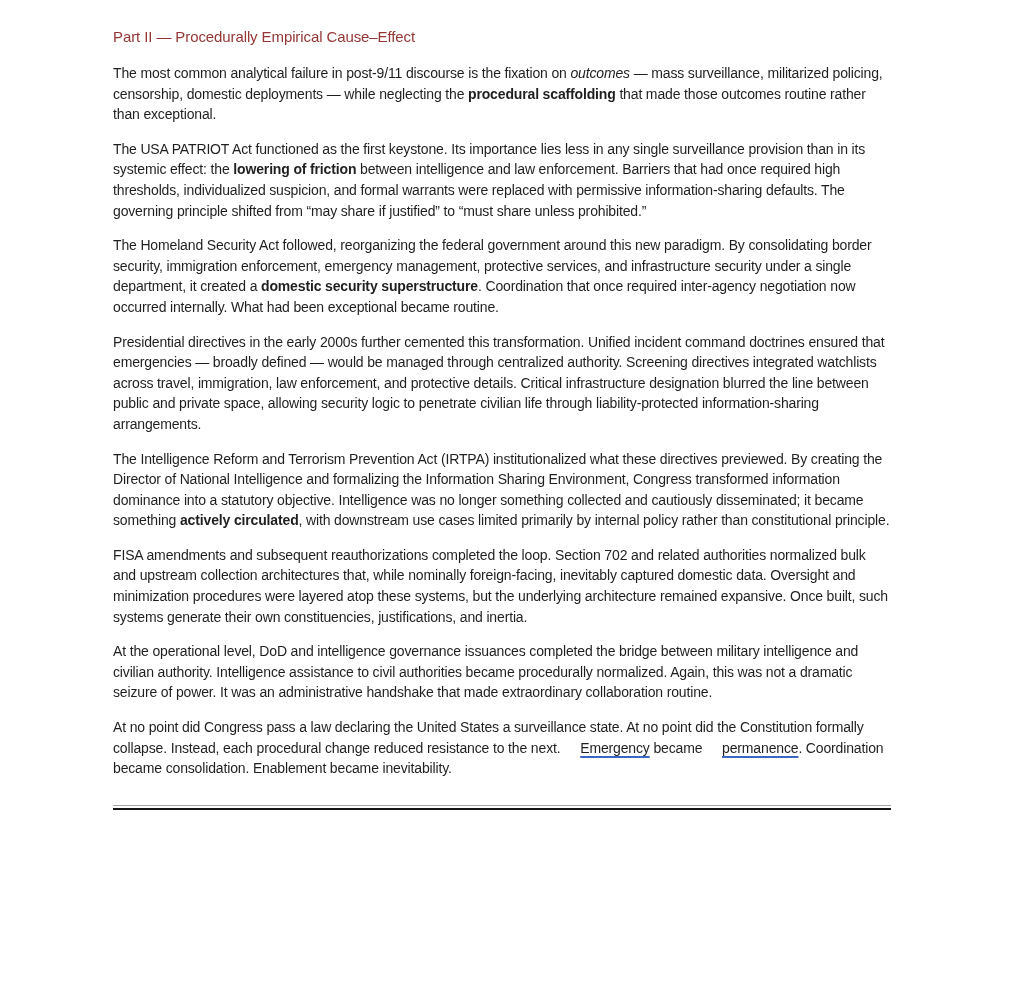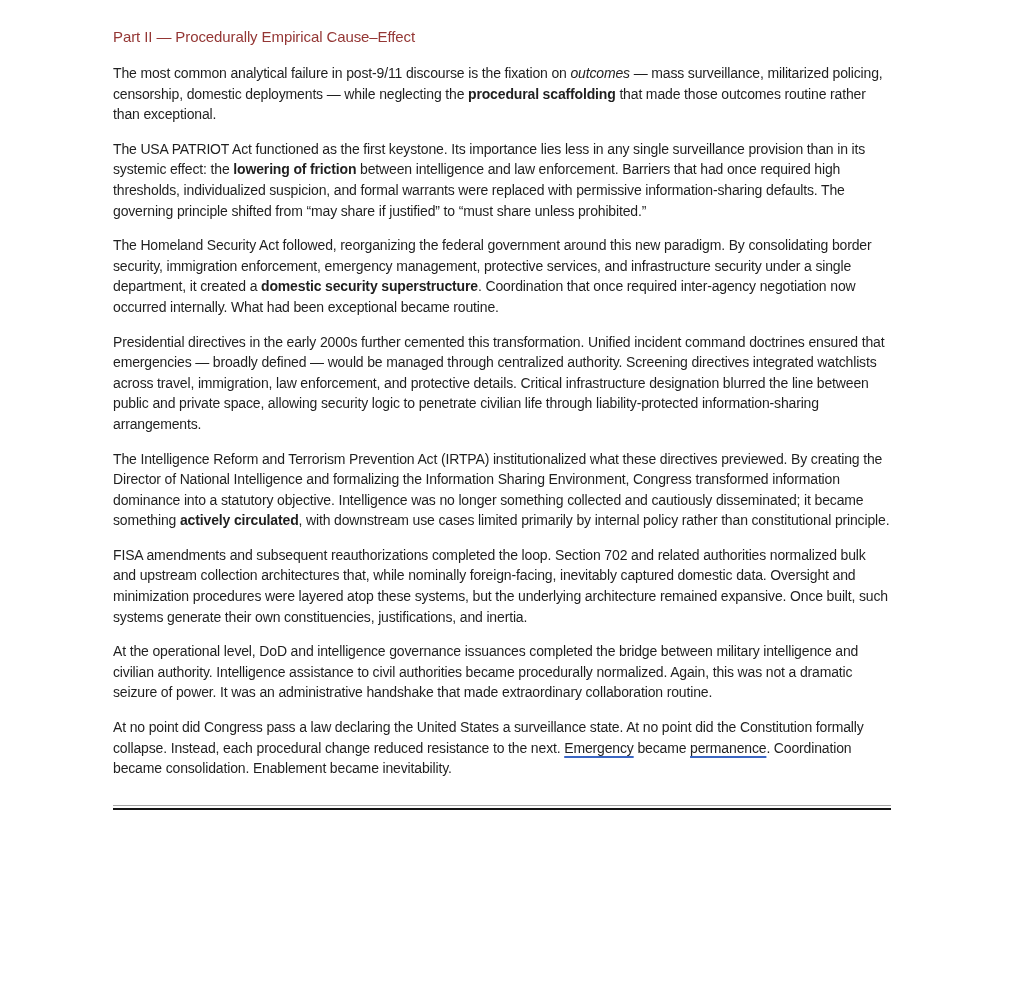--- a/index.html
+++ b/index.html
@@ -32,20 +32,21 @@
     margin: 0 0 14px 0;
   }
   .run-bold { font-weight: 700; }
   .run-italic { font-style: italic; }
   .run-underline {
     text-decoration: underline;
     text-decoration-color: var(--link-underline, #3a66c4);
     text-decoration-thickness: 1.5px;
     text-underline-offset: 3px;
     cursor: pointer;
+    margin-left: 16px;
   }
   .divider {
     margin-top: 26px;
     height: 2px;
     border-top: 1px solid var(--divider-top, #a6a6a6);
     border-bottom: 2px solid var(--divider-bottom, #141414);
   }
 </style>
 </head>
 <body>

